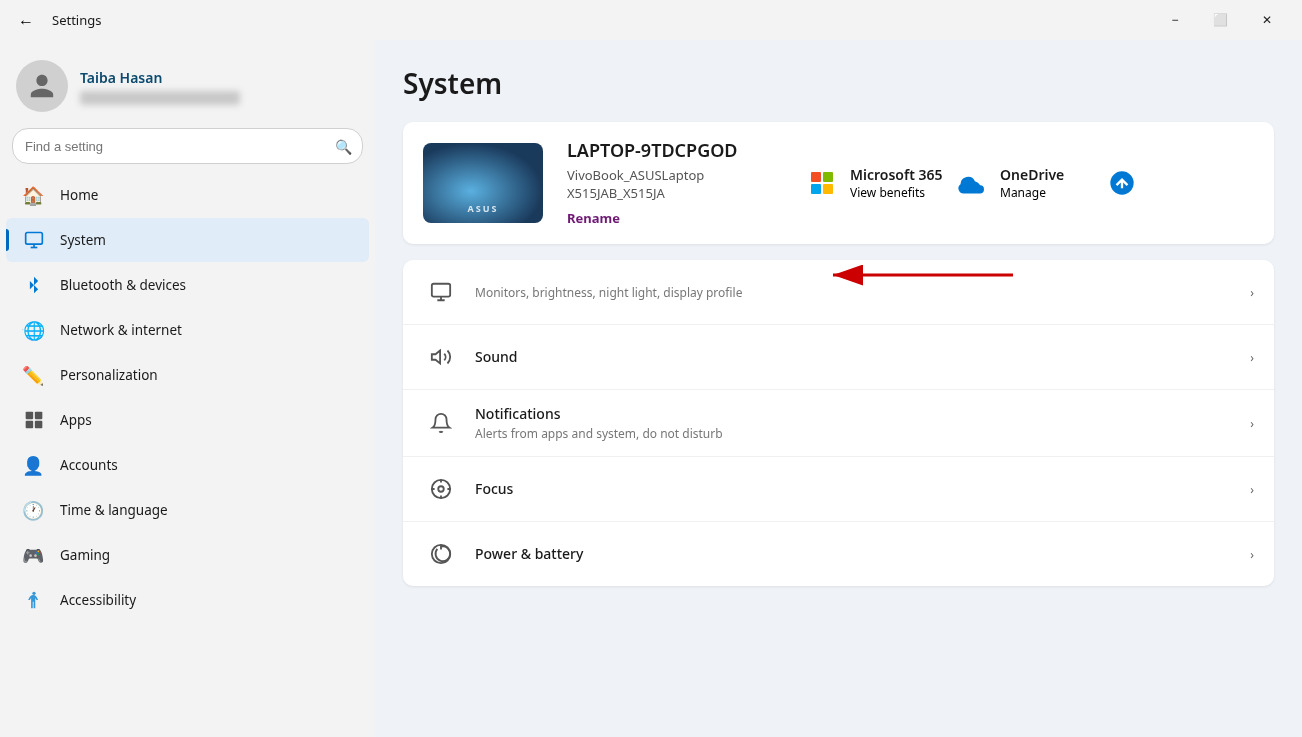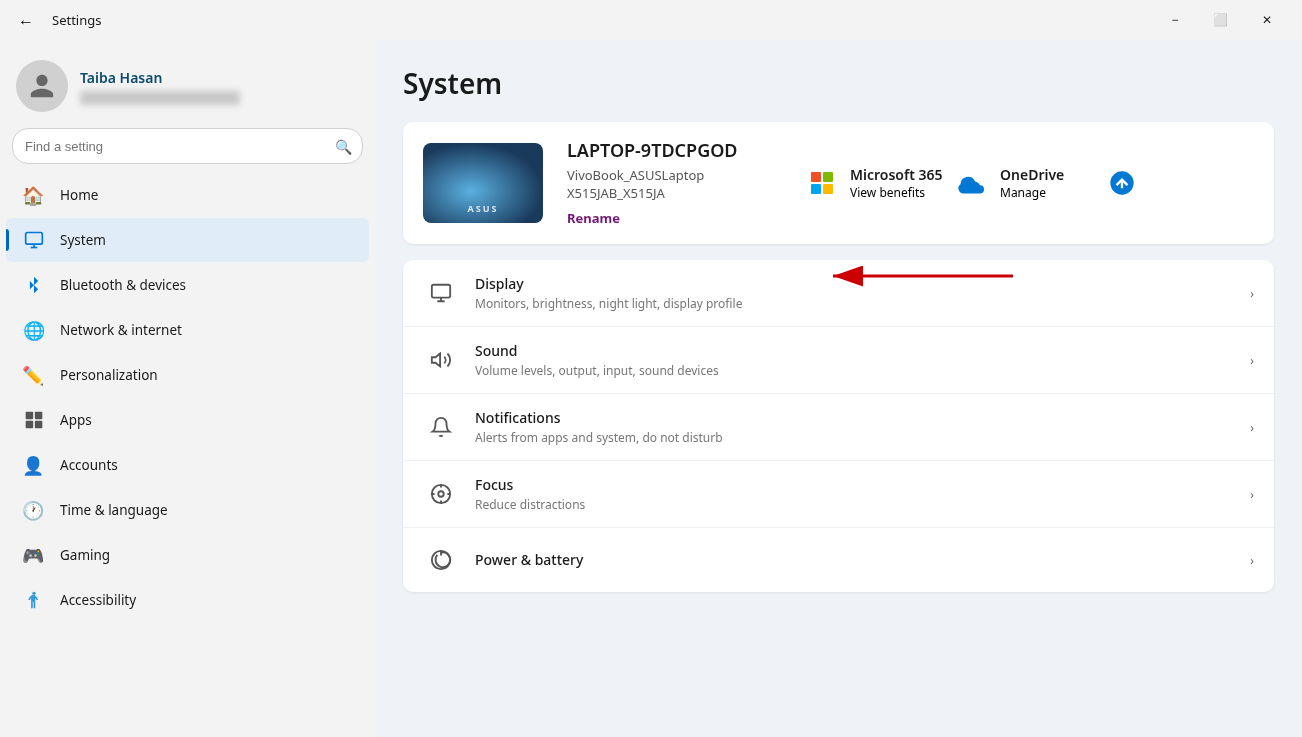--- a/index.html
+++ b/index.html
@@ -519,21 +519,20 @@
 
       <div class="settings-item display-row-wrapper">
         <div class="settings-item-icon">
           <svg width="22" height="22" viewBox="0 0 24 24" fill="#555">
             <rect x="2" y="3" width="20" height="14" rx="2" fill="none" stroke="#555" stroke-width="2"></rect>
             <line x1="8" y1="21" x2="16" y2="21" stroke="#555" stroke-width="2"></line>
             <line x1="12" y1="17" x2="12" y2="21" stroke="#555" stroke-width="2"></line>
           </svg>
         </div>
         <div class="settings-item-text">
-          <div class="settings-item-title">Display</div>
           <div class="settings-item-desc">Monitors, brightness, night light, display profile</div>
         </div>
         <span class="settings-item-chevron">›</span>
 
         <svg class="red-arrow" width="200" height="60" viewBox="0 0 200 60" style="position:absolute;top:50%;left:420px;transform:translateY(-70%);pointer-events:none;z-index:10;">
           <defs>
             <marker id="arrowhead" markerWidth="10" markerHeight="7" refX="10" refY="3.5" orient="auto">
               <polygon points="0 0, 10 3.5, 0 7" fill="#cc0000"></polygon>
             </marker>
           </defs>
@@ -543,21 +542,20 @@
 
       <div class="settings-item">
         <div class="settings-item-icon">
           <svg width="22" height="22" viewBox="0 0 24 24" fill="none" stroke="#555" stroke-width="2">
             <polygon points="11 5 6 9 2 9 2 15 6 15 11 19 11 5"></polygon>
             <path d="M19.07 4.93a10 10 0 0 1 0 14.14M15.54 8.46a5 5 0 0 1 0 7.07"></path>
           </svg>
         </div>
         <div class="settings-item-text">
           <div class="settings-item-title">Sound</div>
-          <div class="settings-item-desc">Volume levels, output, input, sound devices</div>
         </div>
         <span class="settings-item-chevron">›</span>
       </div>
 
       <div class="settings-item">
         <div class="settings-item-icon">
           <svg width="22" height="22" viewBox="0 0 24 24" fill="none" stroke="#555" stroke-width="2">
             <path d="M18 8A6 6 0 0 0 6 8c0 7-3 9-3 9h18s-3-2-3-9"></path>
             <path d="M13.73 21a2 2 0 0 1-3.46 0"></path>
           </svg>
@@ -575,21 +573,20 @@
             <circle cx="12" cy="12" r="10"></circle>
             <circle cx="12" cy="12" r="3"></circle>
             <line x1="12" y1="2" x2="12" y2="5"></line>
             <line x1="12" y1="19" x2="12" y2="22"></line>
             <line x1="2" y1="12" x2="5" y2="12"></line>
             <line x1="19" y1="12" x2="22" y2="12"></line>
           </svg>
         </div>
         <div class="settings-item-text">
           <div class="settings-item-title">Focus</div>
-          <div class="settings-item-desc">Reduce distractions</div>
         </div>
         <span class="settings-item-chevron">›</span>
       </div>
 
       <div class="settings-item">
         <div class="settings-item-icon">
           <svg width="22" height="22" viewBox="0 0 24 24" fill="none" stroke="#555" stroke-width="2">
             <circle cx="12" cy="12" r="10"></circle>
             <line x1="12" y1="2" x2="12" y2="7"></line>
             <path d="M8 6.5A8 8 0 1 0 12 4"></path>

